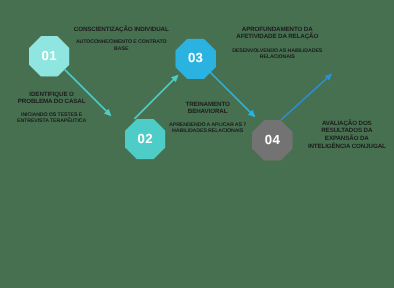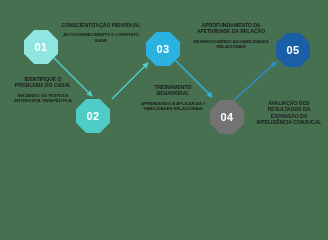--- a/index.html
+++ b/index.html
@@ -66,35 +66,32 @@
 
     <line x1="175" y1="60" x2="212" y2="97" stroke="#2ab3e0" stroke-width="1.4" marker-end="url(#ah2)"></line>
 
     <line x1="234" y1="100" x2="276" y2="62" stroke="#2b8fd6" stroke-width="1.4" marker-end="url(#ah3)"></line>
   </svg>
 
   <div class="node" style="left:24px;top:30px;background:#8fe6e0;">
     <span>01</span>
   </div>
 
-  <div class="node" style="left:76px;top:99px;background:#4ecdc8;">
+  <div class="node" style="left:104px;top:99px;background:#4ecdc8;">
     <span>02</span>
   </div>
 
   <div class="node" style="left:146px;top:32px;background:#2ab3e0;border-radius:10px;">
     <span>03</span>
   </div>
 
   <div class="node" style="left:210px;top:100px;background:#737373;">
     <span>04</span>
   </div>
 
-  <div class="node" style="left:276px;top:33px;background:#1b5ea8;">
-    <span>05</span>
-  </div>
 
   <div class="cap" style="left:12px;top:76px;width:62px;">
     <span class="t">IDENTIFIQUE O PROBLEMA DO CASAL</span>
     <span class="s">INICIANDO OS TESTES E ENTREVISTA TERAPÊUTICA</span>
   </div>
 
   <div class="cap" style="left:60px;top:22px;width:82px;">
     <span class="t">CONSCIENTIZAÇÃO INDIVIDUAL</span>
     <span class="s">AUTOCONHECIMENTO E CONTRATO BASE</span>
   </div>

